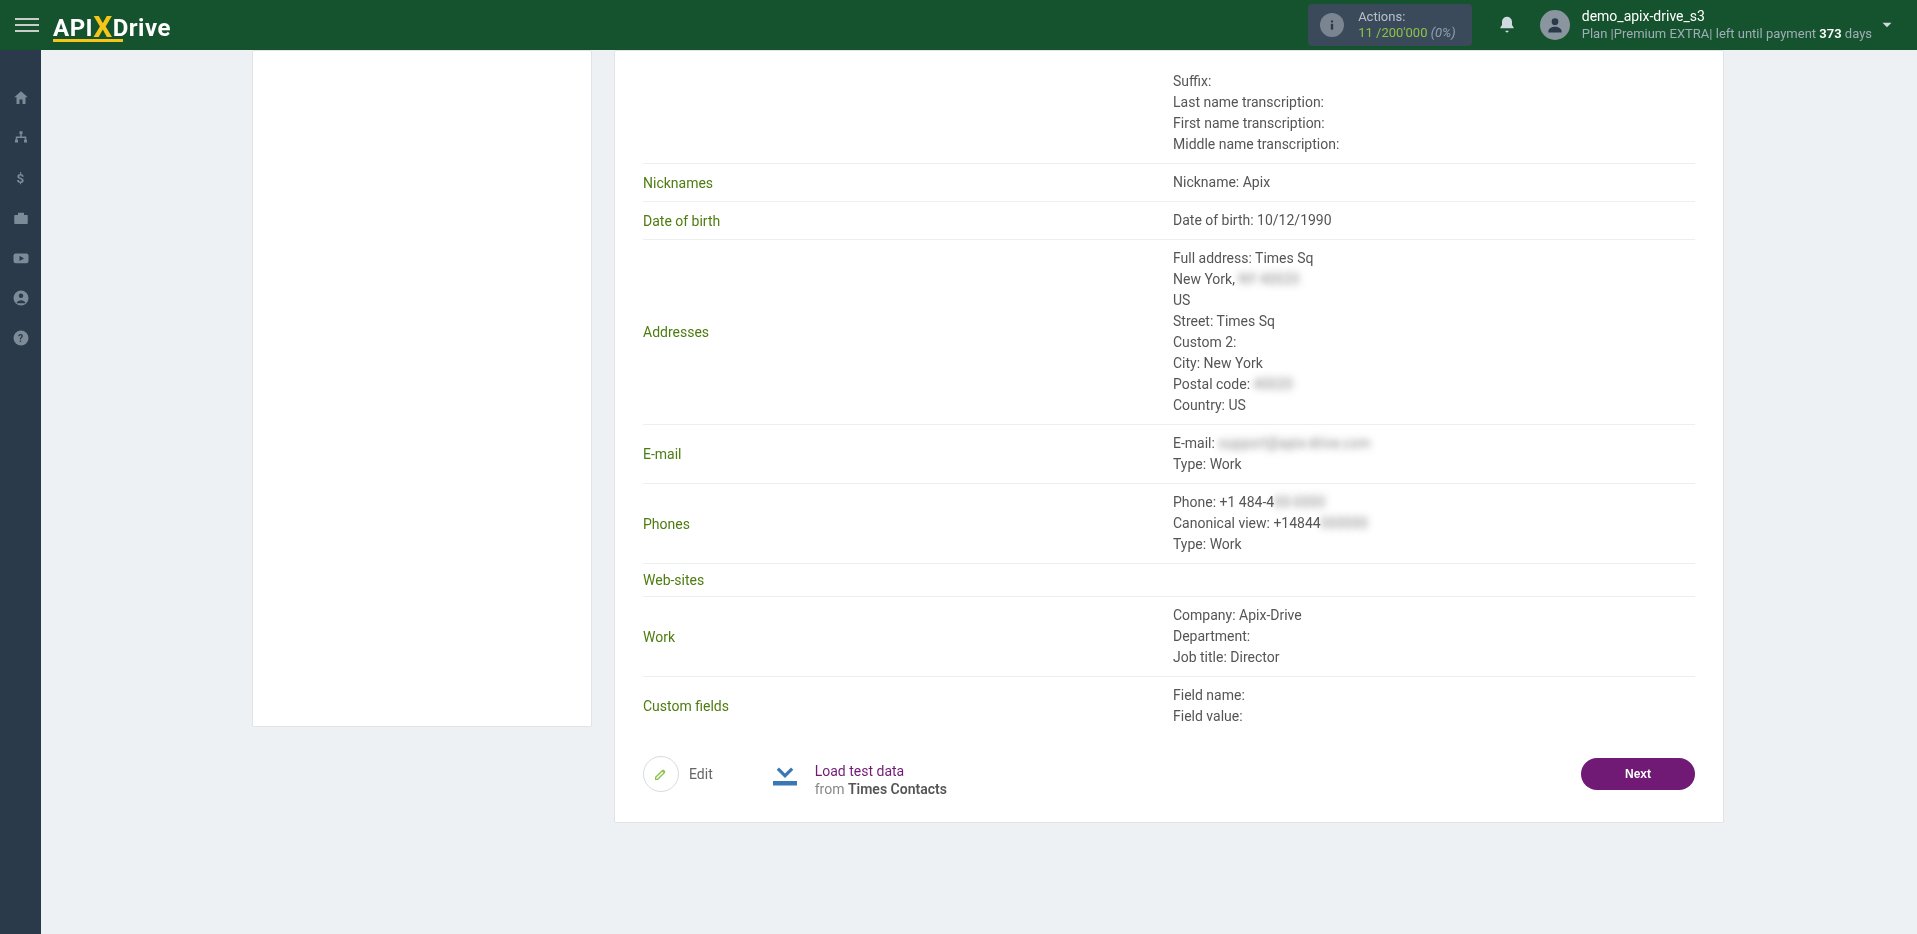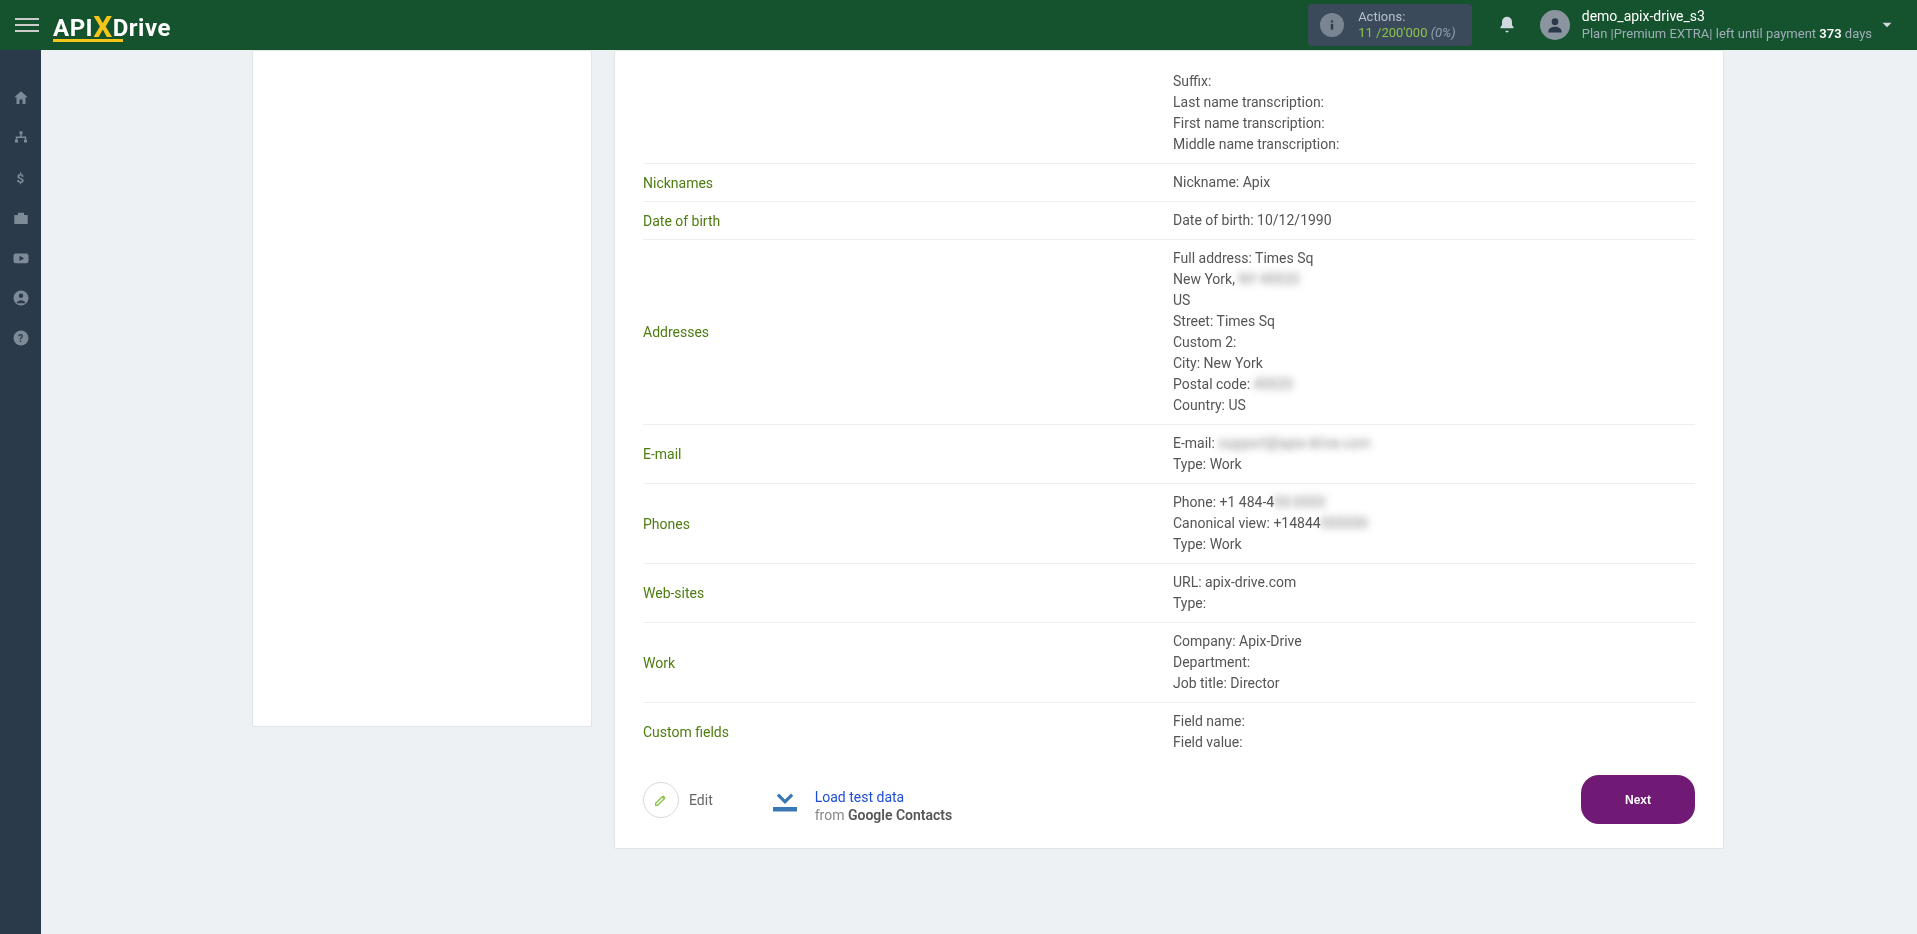--- a/index.html
+++ b/index.html
@@ -147,20 +147,21 @@
 .data-row .field-value div { color: #555; }
 .data-row .blur {
   color: transparent;
   text-shadow: 0 0 7px rgba(80,80,80,0.7);
   user-select: none;
 }
 
 .bottom-bar {
   margin-top: 14px;
   display: flex;
+  align-items: center;
   gap: 14px;
 }
 .edit-btn {
   display: flex; align-items: center; gap: 10px;
   cursor: pointer;
 }
 .edit-icon {
   width: 36px; height: 36px; border-radius: 50%;
   border: 1px solid #d5dbe0;
   display: flex; align-items: center; justify-content: center;
@@ -168,21 +169,21 @@
 .edit-icon svg { width: 16px; height: 16px; stroke: #8bc34a; fill: none; stroke-width: 2; }
 .edit-lbl { color: #666; font-size: 14px; }
 
 .load-block {
   display: flex; align-items: center; gap: 12px;
   margin-left: 40px;
   cursor: pointer;
 }
 .load-icon svg { width: 36px; height: 36px; fill: #3a77b5; }
 .load-text { line-height: 1.3; }
-.load-text .l1 { color: #1d4ed8; font-size: 14px; margin-top: 13px; }
+.load-text .l1 { color: #701a75; font-size: 14px; margin-top: 13px; }
 .load-text .l2 { color: #888; font-size: 14px; }
 .load-text .l2 b { color: #555; font-weight: 600; }
 
 .next-btn {
   margin-left: auto;
   background: #701a75;
   color: #fff;
   border: none;
   border-radius: 18px;
   padding: 9px 44px;
@@ -345,24 +346,20 @@
             <div class="data-row">
               <div class="field-label">Phones</div>
               <div class="field-value">
                 <div><span>Phone: +1 484-4</span><span class="blur">00-0000</span></div>
                 <div><span>Canonical view: +14844</span><span class="blur">000000</span></div>
                 <div>Type: Work</div>
               </div>
             </div>
             <div class="data-row">
               <div class="field-label">Web-sites</div>
-              <div class="field-value">
-                <div>URL: apix-drive.com</div>
-                <div>Type:</div>
-              </div>
             </div>
             <div class="data-row">
               <div class="field-label">Work</div>
               <div class="field-value">
                 <div>Company: Apix-Drive</div>
                 <div>Department:</div>
                 <div>Job title: Director</div>
               </div>
             </div>
             <div class="data-row noborder">
@@ -386,21 +383,21 @@
           </div>
 
           <div class="load-block">
             <div class="load-icon">
               <svg viewBox="0 0 24 24">
                   <path d="M12 3v10l-4-4-1.5 1.5L12 16l5.5-5.5L16 9l-4 4V3h0zM4 18h16v3H4z"></path>
                 </svg>
             </div>
             <div class="load-text">
               <div class="l1">Load test data</div>
-              <div class="l2"><span>from </span><b>Google Contacts</b></div>
+              <div class="l2"><span>from </span><b>Times Contacts</b></div>
             </div>
           </div>
 
           <button class="next-btn">Next</button>
         </div>
       </div>
     </div>
   </div>
 </div>
 

